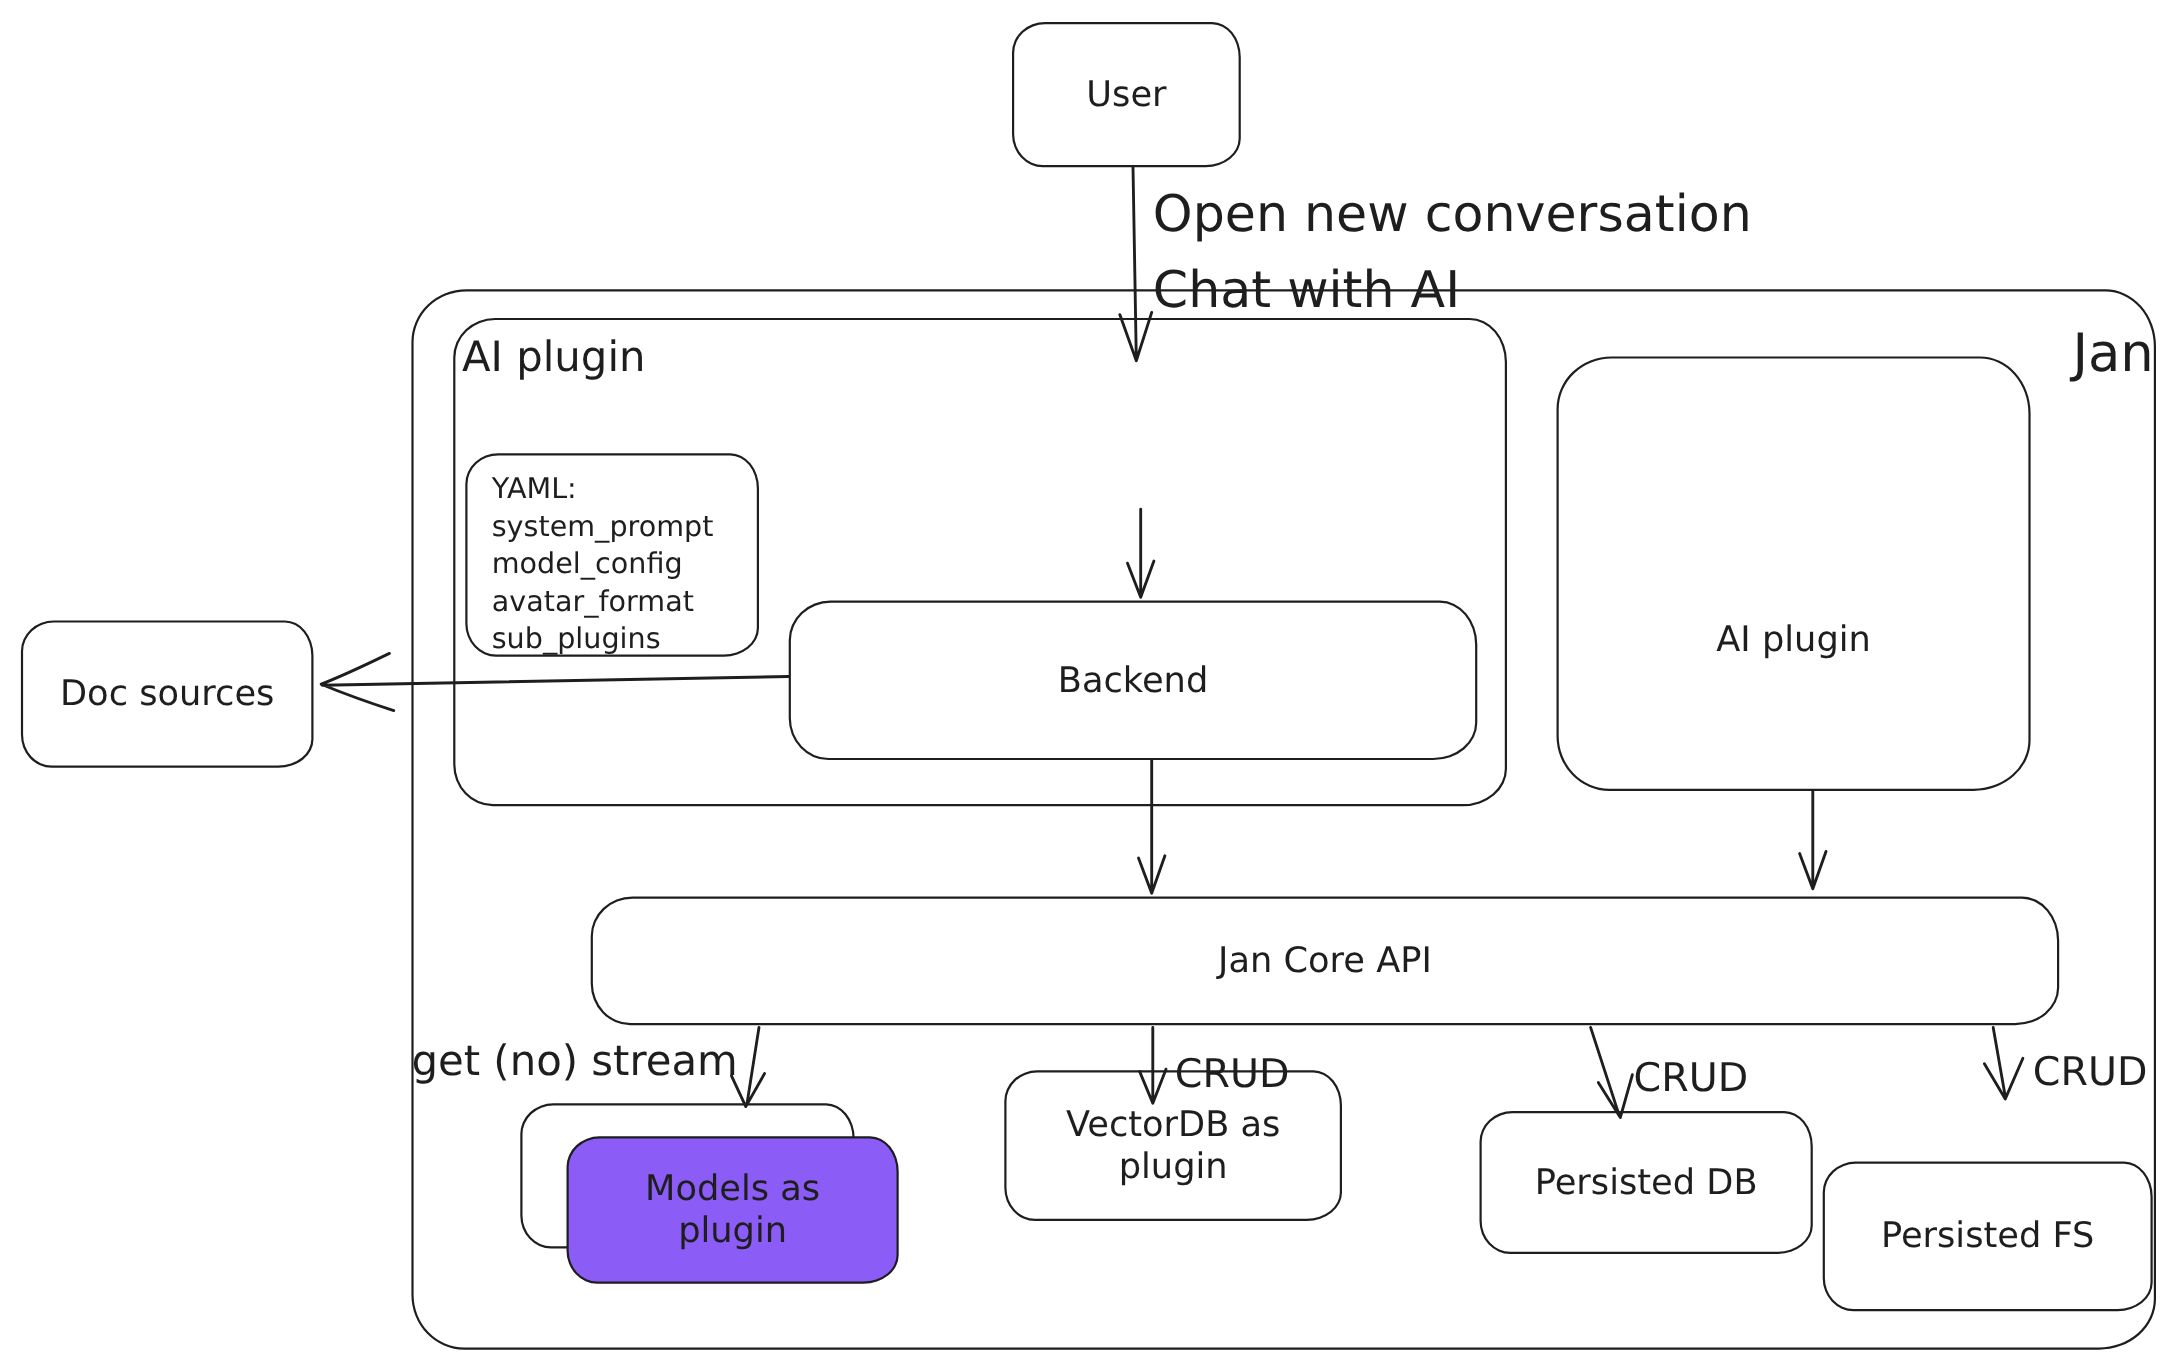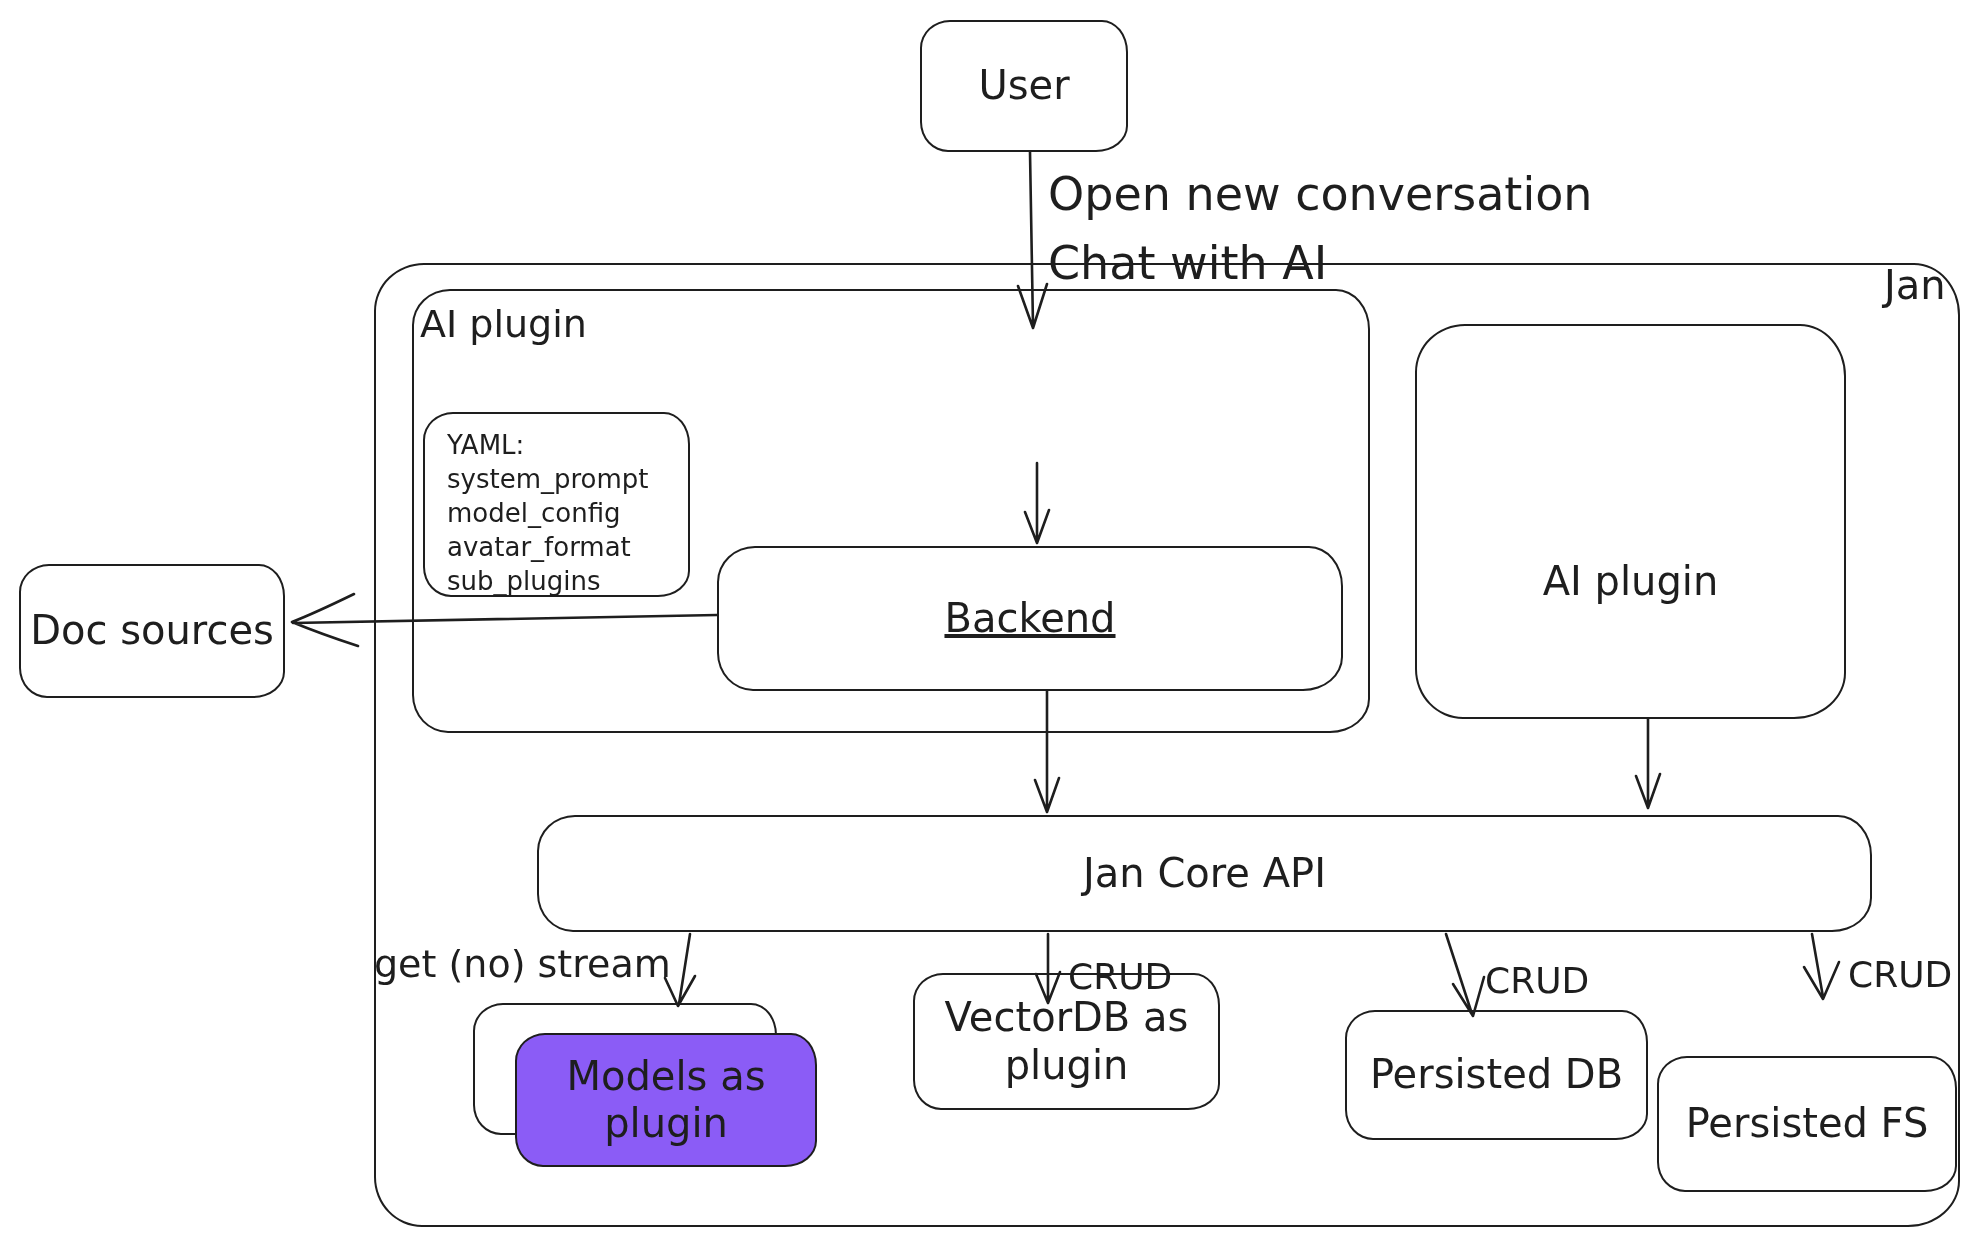--- a/index.html
+++ b/index.html
@@ -17,43 +17,43 @@
     background:transparent;
     display:flex;align-items:center;justify-content:center;
     text-align:center;
     box-sizing:border-box;
   }
   .label{
     position:absolute;
     white-space:pre;
     color:#1e1e1e;
   }
-  .node-text{font-size:40px;line-height:1.18;}
+  .node-text{font-size:32px;line-height:1.18;}
   .r1{border-radius:30px 26px 32px 28px / 28px 32px 26px 30px;}
   .r2{border-radius:38px 34px 40px 36px / 36px 40px 34px 38px;}
   .r3{border-radius:50px 46px 52px 48px / 48px 52px 46px 50px;}
   .arrows{position:absolute;left:0;top:0;pointer-events:none;}
   .arrows path{stroke:#1e1e1e;stroke-width:2.6;fill:none;stroke-linecap:round;stroke-linejoin:round;}
   .yaml-text{
     font-size:26px;line-height:34px;text-align:left;white-space:pre;
   }
 </style>
 </head>
 <body>
 
 <div class="canvas">
 
   <div class="box r3" style="left:374px;top:263px;width:1586px;height:964px;"></div>
-  <div class="label node-text" style="left:1884px;top:262px;font-size:40px;">Jan</div>
+  <div class="label node-text" style="left:1884px;top:293px;font-size:48px;">Jan</div>
 
   <div class="box r2" style="left:412px;top:289px;width:958px;height:444px;"></div>
   <div class="label" style="left:420px;top:302px;font-size:38px;">AI plugin</div>
 
 
-  <div class="box r2" style="left:717px;top:546px;width:626px;height:145px;text-decoration:underline;">
+  <div class="box r2" style="left:717px;top:546px;width:626px;height:145px;">
     <span class="node-text">Backend</span>
   </div>
 
   <div class="box r1" style="left:423px;top:412px;width:267px;height:185px;align-items:flex-start;justify-content:flex-start;padding:14px 0 0 22px;">
     <div class="yaml-text"><span>YAML:</span>
 <span>system_prompt</span>
 <span>model_config</span>
 <span>avatar_format</span>
 <span>sub_plugins</span></div>
   </div>

